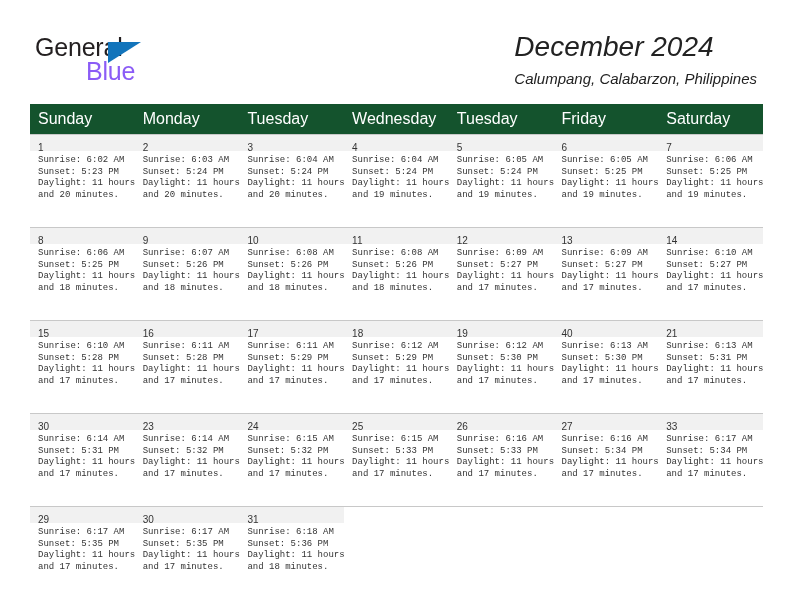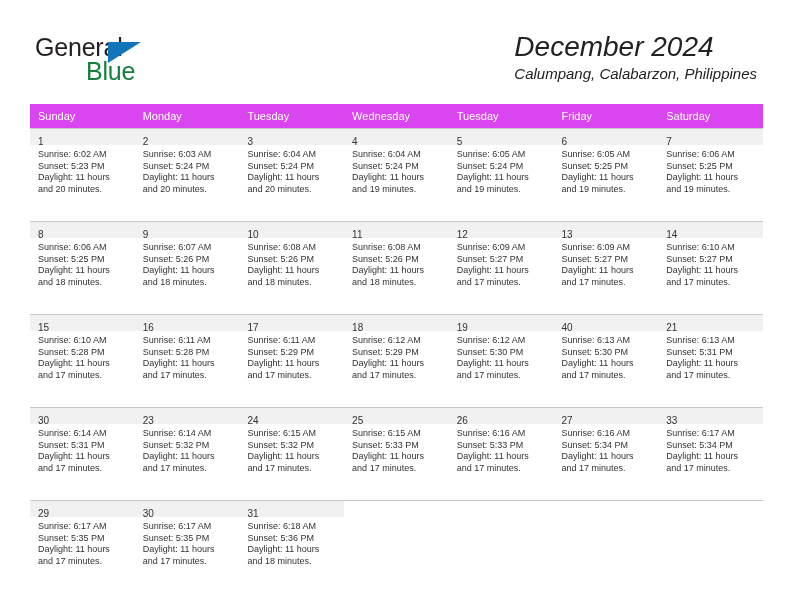--- a/index.html
+++ b/index.html
@@ -53,56 +53,57 @@
     height: 0;
     border-left: 33px solid #1274bb;
     border-bottom: 21px solid transparent;
   }
   .brand-blue {
     position: absolute;
     left: 51px;
     top: 24px;
     font-size: 25px;
     letter-spacing: -0.2px;
-    color: #15803d;
+    color: #8b5cf6;
     line-height: 29px;
   }
   .title-block {
     position: absolute;
     right: 35px;
     top: 30px;
     text-align: left;
     font-style: italic;
   }
   .cal-title {
     font-size: 28px;
     color: #222222;
     line-height: 34px;
     white-space: nowrap;
   }
   .cal-subtitle {
     font-size: 15px;
     color: #222222;
     line-height: 20px;
+    margin-top: 5px;
     white-space: nowrap;
   }
 
   
   .calendar {
     position: absolute;
     left: 30px;
     top: 104px;
     width: 733px;
     border-collapse: collapse;
     table-layout: fixed;
   }
   .calendar th {
-    background: #d946ef;
+    background: #14532d;
     color: #ffffff;
-    font-size: 11px;
+    font-size: 16px;
     font-weight: normal;
     text-align: left;
     padding: 6px 0 6px 8px;
     height: 11px;
     border: none;
   }
   .calendar td {
     vertical-align: top;
     padding: 0;
     border: none;
@@ -125,20 +126,21 @@
     padding: 2px 0 2px 8px;
     box-sizing: border-box;
   }
   .daynum {
     font-size: 10px;
     color: #333333;
     line-height: 12px;
   }
   .events {
     padding: 4px 6px 0 8px;
+    font-family: Liberation Mono, monospace;
   }
   .evt {
     font-size: 9px;
     color: #333333;
     line-height: 11.6px;
     white-space: nowrap;
   }
   .row-spacer td {
     height: 5px;
     background: #ffffff;

